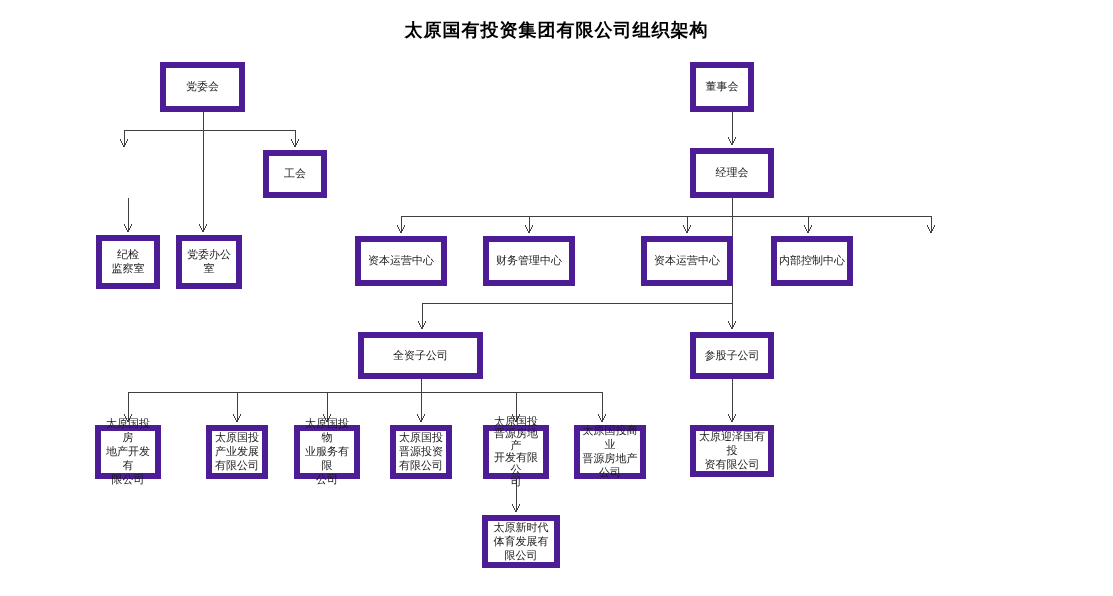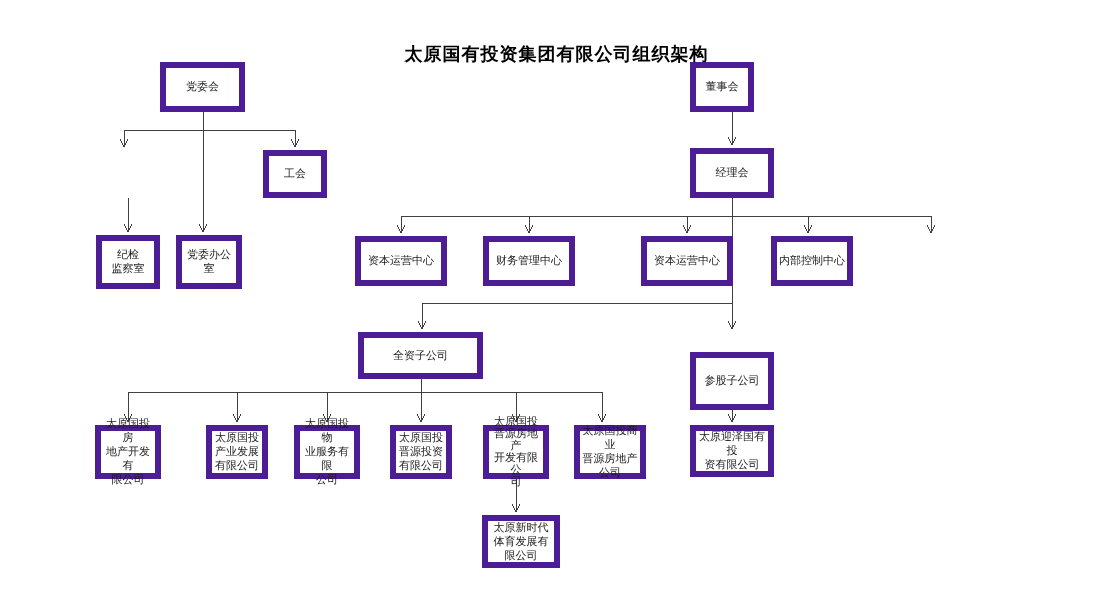--- a/index.html
+++ b/index.html
@@ -2,21 +2,21 @@
 <html><head>
 <meta charset="utf-8">
 <style>
   html,body{margin:0;padding:0;background:#fff;}
   #canvas{
     position:relative;width:1113px;height:596px;background:#ffffff;
     font-family:"DejaVu Sans",sans-serif;overflow:hidden;
   }
   .chart-title{
     position:absolute;top:18px;left:0;width:100%;text-align:center;
-    font-size:18px;font-weight:bold;color:#000;letter-spacing:1px;margin-top:24px;
+    font-size:18px;font-weight:bold;color:#000;letter-spacing:1px;
   }
   .node{
     position:absolute;box-sizing:border-box;border:6px solid #4c1d95;background:#fff;
     display:flex;align-items:center;justify-content:center;text-align:center;
     font-size:11px;line-height:14px;color:#1a1a1a;white-space:pre-line;
   }
   .node.tight{line-height:12px;}
   #connector-layer{position:absolute;left:0;top:0;width:1113px;height:596px;}
   #connector-layer path{stroke:#404040;stroke-width:1;fill:none;shape-rendering:crispEdges;}
 </style>
@@ -76,21 +76,21 @@
   <div class="node" style="left:176px;top:235px;width:66px;height:54px"><span>党委办公室</span></div>
 
   <div class="node" style="left:690px;top:148px;width:84px;height:50px"><span>经理会</span></div>
 
   <div class="node" style="left:355px;top:236px;width:92px;height:50px"><span>资本运营中心</span></div>
   <div class="node" style="left:483px;top:236px;width:92px;height:50px"><span>财务管理中心</span></div>
   <div class="node" style="left:641px;top:236px;width:92px;height:50px"><span>资本运营中心</span></div>
   <div class="node" style="left:771px;top:236px;width:82px;height:50px"><span>内部控制中心</span></div>
 
   <div class="node" style="left:358px;top:332px;width:125px;height:47px"><span>全资子公司</span></div>
-  <div class="node" style="left:690px;top:352px;width:84px;height:58px"><span>参股子公司</span></div>
+  <div class="node" style="left:690px;top:332px;width:84px;height:47px"><span>参股子公司</span></div>
 
   <div class="node" style="left:95px;top:425px;width:66px;height:54px"><span>太原国投房
 地产开发有
 限公司</span></div>
   <div class="node" style="left:206px;top:425px;width:62px;height:54px"><span>太原国投
 产业发展
 有限公司</span></div>
   <div class="node" style="left:294px;top:425px;width:66px;height:54px"><span>太原国投物
 业服务有限
 公司</span></div>

